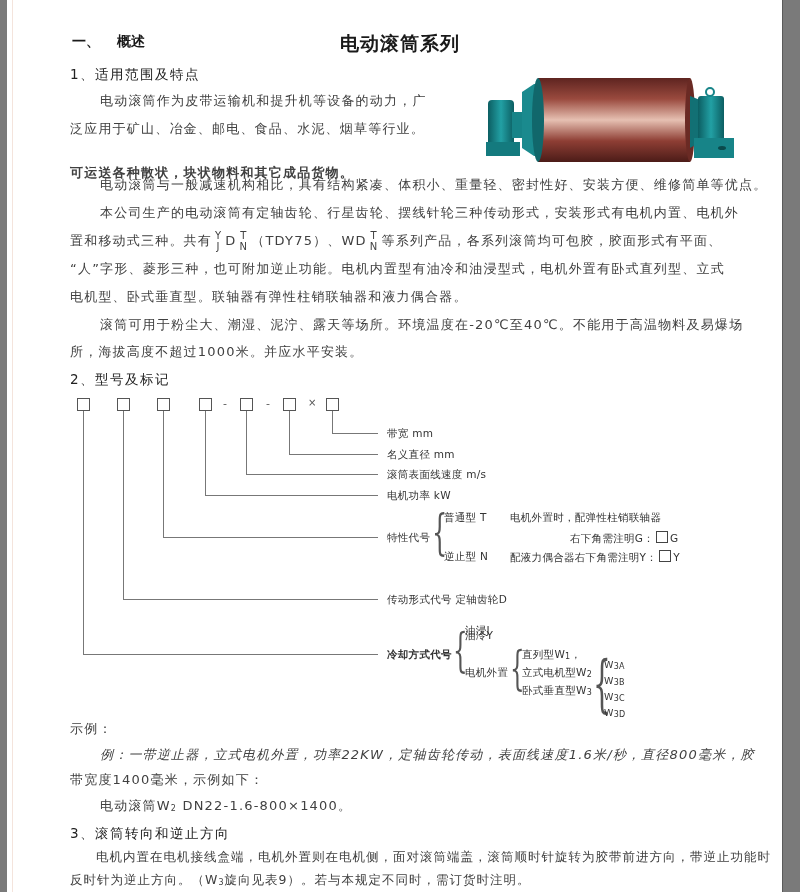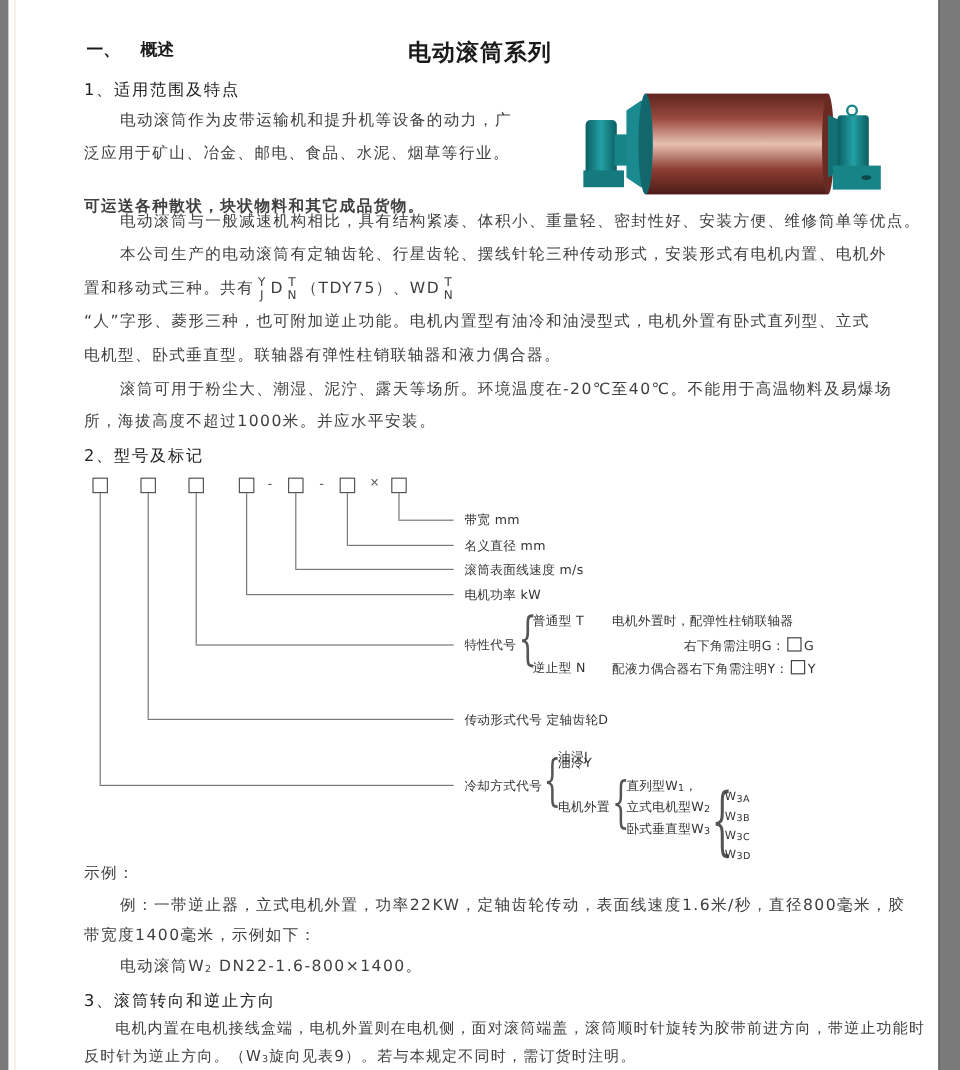--- a/index.html
+++ b/index.html
@@ -78,21 +78,21 @@
 <div class="abs p" style="left:70px;top:230px;line-height:20px;">
   <span>置和移动式三种。共有</span><span class="stack">
       <span>Y</span>
       <span>J</span>
     </span><span>D</span><span class="stack">
       <span>T</span>
       <span>N</span>
     </span><span>（TDY75）</span><span>、</span><span>WD</span><span class="stack">
       <span>T</span>
       <span>N</span>
-    </span>
+    </span><span>等系列产品，各系列滚筒均可包胶，胶面形式有平面、</span>
 </div>
 <div class="abs p" style="left:70px;top:262px;">“人”字形、菱形三种，也可附加逆止功能。电机内置型有油冷和油浸型式，电机外置有卧式直列型、立式</div>
 <div class="abs p" style="left:70px;top:290px;">电机型、卧式垂直型。联轴器有弹性柱销联轴器和液力偶合器。</div>
 <div class="abs p" style="left:100px;top:318px;">滚筒可用于粉尘大、潮湿、泥泞、露天等场所。环境温度在-20℃至40℃。不能用于高温物料及易爆场</div>
 <div class="abs p" style="left:70px;top:345px;">所，海拔高度不超过1000米。并应水平安装。</div>
 
 <div class="abs sub" style="left:70px;top:371px;">2、型号及标记</div>
 
 <div class="box" style="left:77px;top:398px;"></div>
 <div class="box" style="left:117px;top:398px;"></div>
@@ -128,35 +128,35 @@
 <div class="abs lbl" style="left:387px;top:531px;">特性代号</div>
 <div class="brace" style="left:432px;top:508px;font-size:48px;transform:scaleX(.5);transform-origin:left;">{</div>
 <div class="abs lbl" style="left:444px;top:511px;">普通型 T</div>
 <div class="abs lbl" style="left:510px;top:511px;">电机外置时，配弹性柱销联轴器</div>
 <div class="abs lbl" style="left:570px;top:531px;"><span>右下角需注明G：</span><span class="sq"></span><span>G</span></div>
 <div class="abs lbl" style="left:444px;top:550px;">逆止型 N</div>
 <div class="abs lbl" style="left:510px;top:550px;"><span>配液力偶合器右下角需注明Y：</span><span class="sq"></span><span>Y</span></div>
 
 <div class="abs lbl" style="left:387px;top:593px;">传动形式代号  定轴齿轮D</div>
 
-<div class="abs lbl" style="left:387px;top:648px;">冷却方式代号</div>
+<div class="abs lbl" style="left:387px;top:648px;font-weight:bold;">冷却方式代号</div>
 <div class="brace" style="left:453px;top:627px;font-size:46px;transform:scaleX(.5);transform-origin:left;">{</div>
 <div class="abs lbl" style="left:465px;top:629px;">油冷Y</div>
 <div class="abs lbl" style="left:465px;top:624px;">油浸J</div>
 <div class="abs lbl" style="left:465px;top:666px;">电机外置</div>
 <div class="brace" style="left:510px;top:645px;font-size:46px;transform:scaleX(.5);transform-origin:left;">{</div>
 <div class="abs lbl" style="left:522px;top:648px;"><span>直列型W</span><sub class="s">1</sub><span>，</span></div>
 <div class="abs lbl" style="left:522px;top:666px;"><span>立式电机型W</span><sub class="s">2</sub></div>
 <div class="abs lbl" style="left:522px;top:684px;"><span>卧式垂直型W</span><sub class="s">3</sub></div>
 <div class="brace" style="left:593px;top:653px;font-size:62px;transform:scaleX(.45);transform-origin:left;">{</div>
 <div class="abs lbl" style="left:604px;top:659px;font-size:9.5px;"><span>W</span><sub class="s">3A</sub></div>
 <div class="abs lbl" style="left:604px;top:675px;font-size:9.5px;"><span>W</span><sub class="s">3B</sub></div>
 <div class="abs lbl" style="left:604px;top:691px;font-size:9.5px;"><span>W</span><sub class="s">3C</sub></div>
 <div class="abs lbl" style="left:604px;top:707px;font-size:9.5px;text-align:center;"><span>W</span><sub class="s">3D</sub></div>
 
 <div class="abs p" style="left:70px;top:722px;">示例：</div>
-<div class="abs p" style="left:100px;top:748px;">例：一带逆止器，立式电机外置，功率22KW，定轴齿轮传动，表面线速度1.6米/秒，直径800毫米，胶</div>
+<div class="abs p" style="left:100px;top:748px;font-style:italic;">例：一带逆止器，立式电机外置，功率22KW，定轴齿轮传动，表面线速度1.6米/秒，直径800毫米，胶</div>
 <div class="abs p" style="left:70px;top:773px;">带宽度1400毫米，示例如下：</div>
 <div class="abs p" style="left:100px;top:799px;"><span>电动滚筒W</span><sub class="s">2</sub><span> DN22-1.6-800×1400。</span></div>
 
 <div class="abs sub" style="left:70px;top:825px;">3、滚筒转向和逆止方向</div>
 <div class="abs p" style="left:96px;top:850px;font-size:12.5px;letter-spacing:1px;">电机内置在电机接线盒端，电机外置则在电机侧，面对滚筒端盖，滚筒顺时针旋转为胶带前进方向，带逆止功能时</div>
 <div class="abs p" style="left:70px;top:873px;font-size:12.5px;letter-spacing:1px;"><span>反时针为逆止方向。（W</span><sub class="s">3</sub><span>旋向见表9）。若与本规定不同时，需订货时注明。</span></div>
 
 </body></html>

